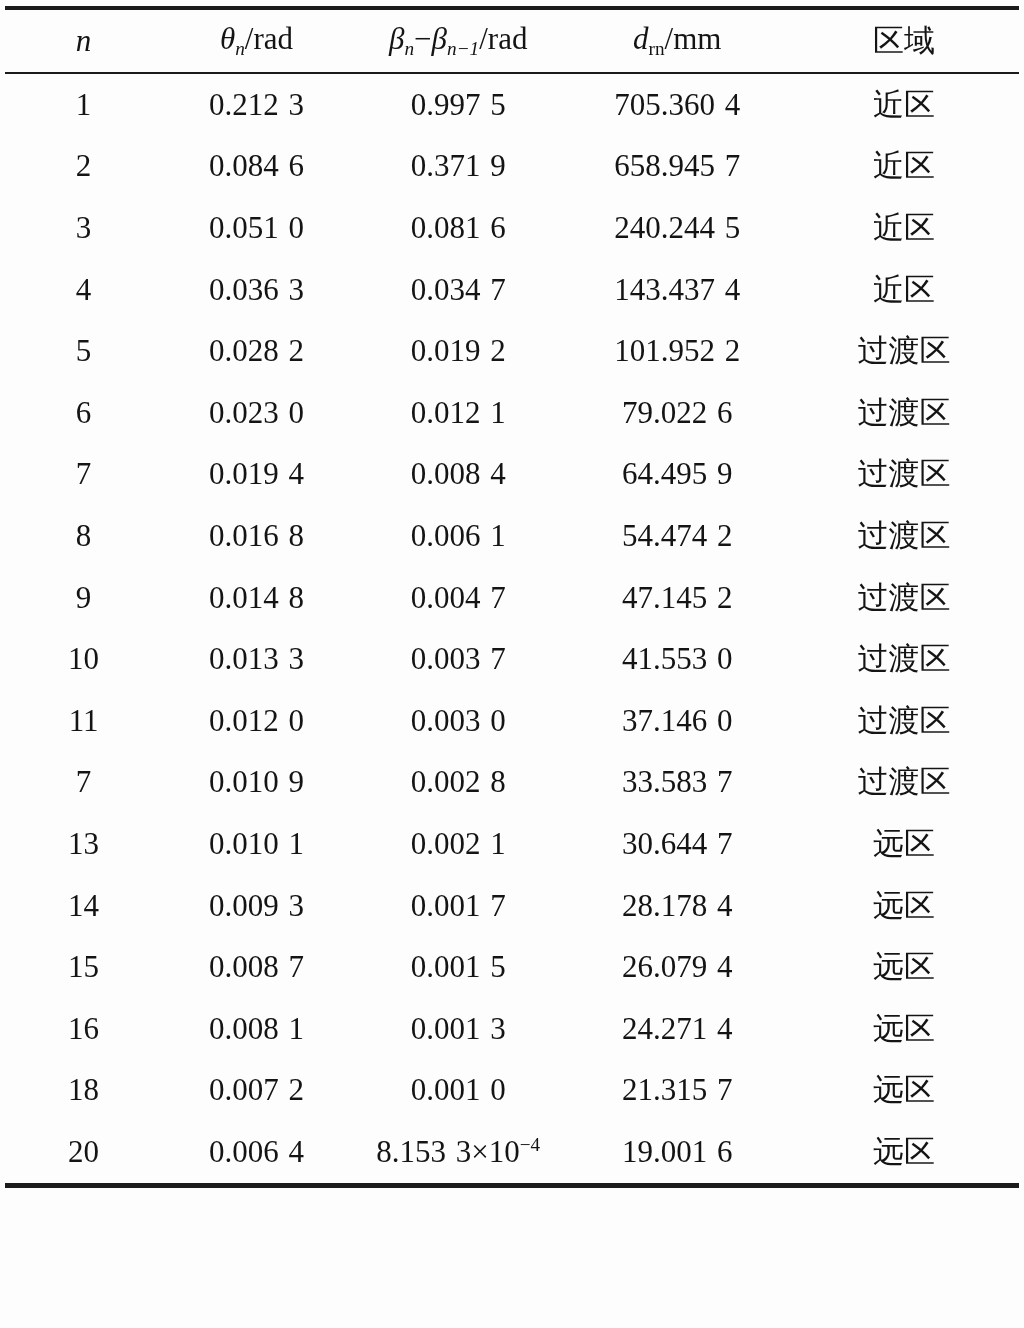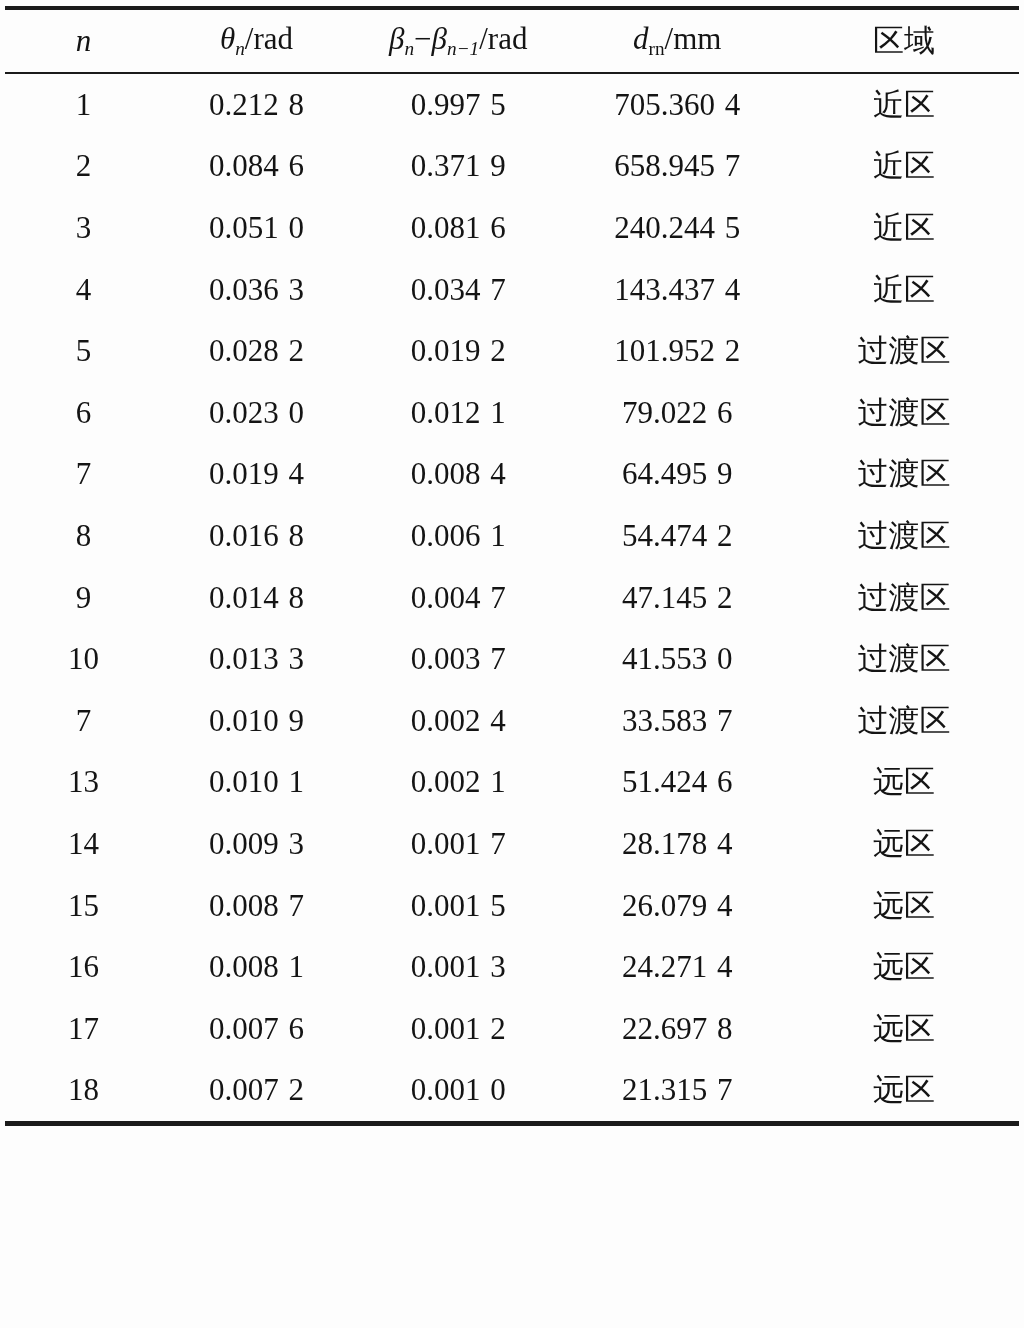--- a/index.html
+++ b/index.html
@@ -77,21 +77,21 @@
           <th><span class="i">n</span></th>
           <th><span class="i">θ</span><span class="isub">n</span><span class="r">/rad</span></th>
           <th><span class="i">β</span><span class="isub">n</span><span class="r">−</span><span class="i">β</span><span class="isub">n−1</span><span class="r">/rad</span></th>
           <th><span class="i">d</span><span class="rsub">rn</span><span class="r">/mm</span></th>
           <th><span class="r">区域</span></th>
         </tr>
     </thead>
     <tbody id="table-body">
         <tr>
           <td>1</td>
-          <td>0.212 8</td>
+          <td>0.212 3</td>
           <td>0.997 5</td>
           <td>705.360 4</td>
           <td>近区</td>
         </tr>
         <tr>
           <td>2</td>
           <td>0.084 6</td>
           <td>0.371 9</td>
           <td>658.945 7</td>
           <td>近区</td>
@@ -146,31 +146,38 @@
           <td>过渡区</td>
         </tr>
         <tr>
           <td>10</td>
           <td>0.013 3</td>
           <td>0.003 7</td>
           <td>41.553 0</td>
           <td>过渡区</td>
         </tr>
         <tr>
+          <td>11</td>
+          <td>0.012 0</td>
+          <td>0.003 0</td>
+          <td>37.146 0</td>
+          <td>过渡区</td>
+        </tr>
+        <tr>
           <td>7</td>
           <td>0.010 9</td>
-          <td>0.002 4</td>
+          <td>0.002 8</td>
           <td>33.583 7</td>
           <td>过渡区</td>
         </tr>
         <tr>
           <td>13</td>
           <td>0.010 1</td>
           <td>0.002 1</td>
-          <td>51.424 6</td>
+          <td>30.644 7</td>
           <td>远区</td>
         </tr>
         <tr>
           <td>14</td>
           <td>0.009 3</td>
           <td>0.001 7</td>
           <td>28.178 4</td>
           <td>远区</td>
         </tr>
         <tr>
@@ -181,28 +188,28 @@
           <td>远区</td>
         </tr>
         <tr>
           <td>16</td>
           <td>0.008 1</td>
           <td>0.001 3</td>
           <td>24.271 4</td>
           <td>远区</td>
         </tr>
         <tr>
-          <td>17</td>
-          <td>0.007 6</td>
-          <td>0.001 2</td>
-          <td>22.697 8</td>
-          <td>远区</td>
-        </tr>
-        <tr>
           <td>18</td>
           <td>0.007 2</td>
           <td>0.001 0</td>
           <td>21.315 7</td>
+          <td>远区</td>
+        </tr>
+        <tr>
+          <td>20</td>
+          <td>0.006 4</td>
+          <td>8.153 3×10<sup class="sup">−4</sup></td>
+          <td>19.001 6</td>
           <td>远区</td>
         </tr>
       </tbody>
   </table>
 </div>
 
 </body></html>

